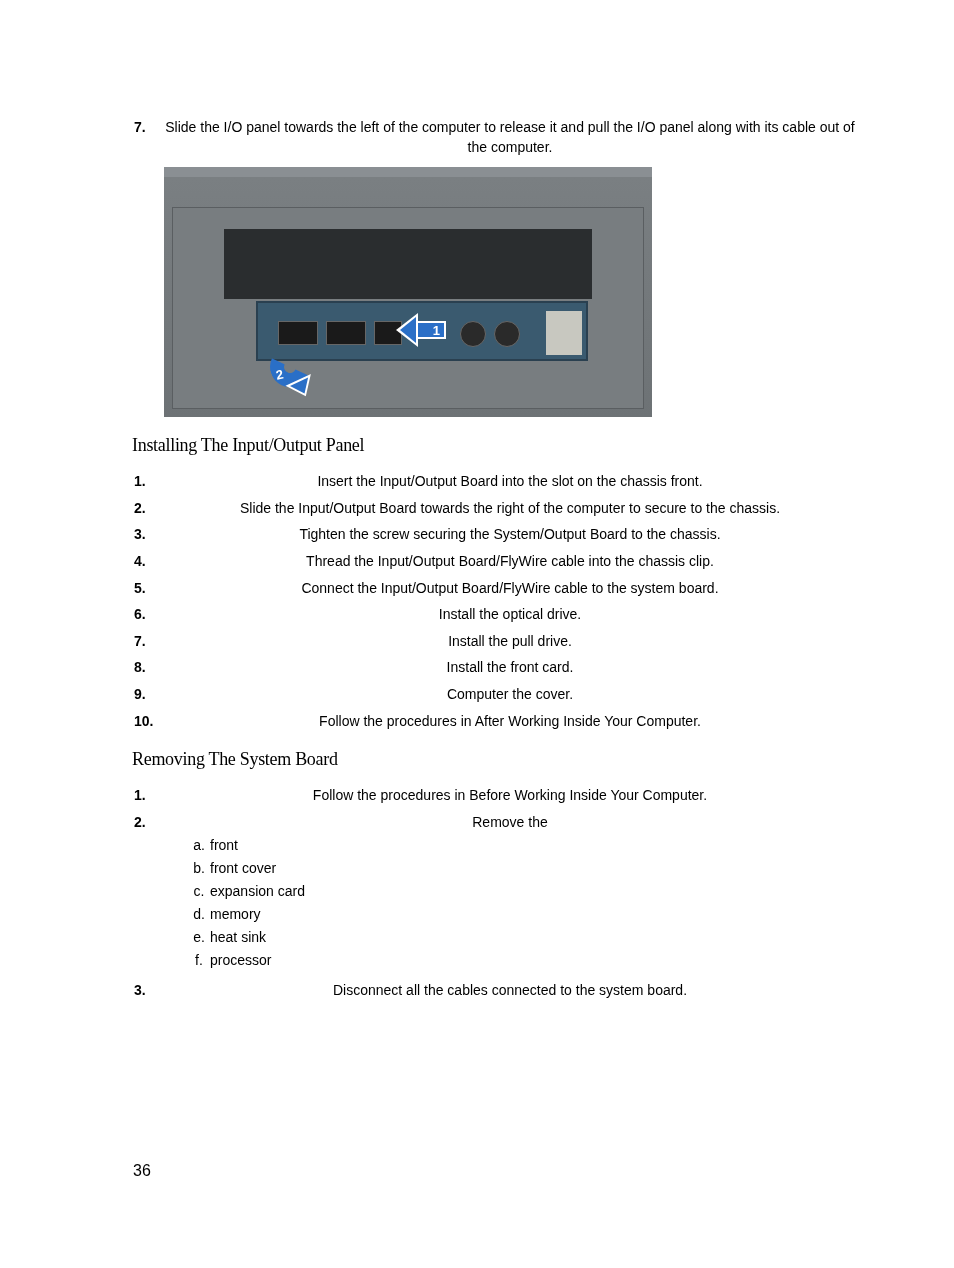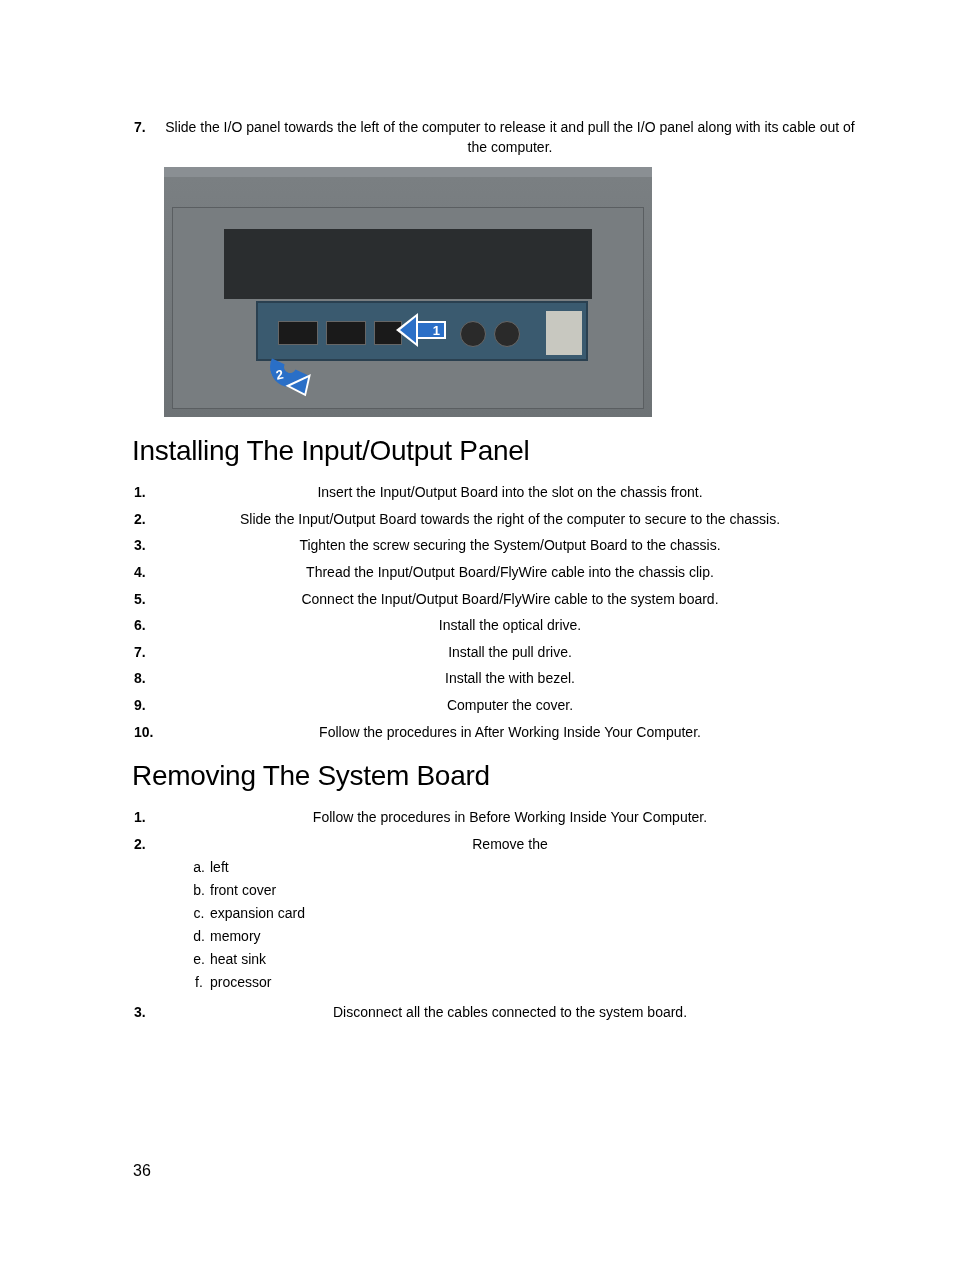--- a/index.html
+++ b/index.html
@@ -147,23 +147,23 @@
       border-left: 10px solid transparent;
       border-right: 10px solid transparent;
       border-top: 13px solid #2a6fc7;
     }
     .arrow-2-label {
       position: absolute; top: 20px; left: 14px;
       color: #fff; font-weight: bold; font-size: 13px;
       transform: rotate(-12deg);
     }
     h2 {
-      font-size: 28px;
+      font-size: 18px;
       font-weight: normal;
-      font-family: Liberation Sans, sans-serif;
+      font-family: Liberation Serif, serif;
       font-stretch: condensed;
       margin: 18px 0 16px -2px;
       letter-spacing: -0.3px;
     }
     .steps-list { margin-bottom: 18px; }
     .steps-list .step-item { margin-bottom: 7px; }
     .italic { }
     .sublist {
       margin: 4px 0 0 24px;
     }
@@ -241,21 +241,21 @@
   <div class="step-item">
       <div class="step-num">6.</div>
       <div class="step-text">Install the optical drive.</div>
     </div>
   <div class="step-item">
       <div class="step-num">7.</div>
       <div class="step-text">Install the pull drive.</div>
     </div>
   <div class="step-item">
       <div class="step-num">8.</div>
-      <div class="step-text">Install the with bezel.</div>
+      <div class="step-text">Install the front card.</div>
     </div>
   <div class="step-item">
       <div class="step-num">9.</div>
       <div class="step-text">Computer the cover.</div>
     </div>
   <div class="step-item">
     <div class="step-num">10.</div>
     <div class="step-text"><span>Follow the procedures in </span><span class="italic">After Working Inside Your Computer</span><span>.</span></div>
   </div>
 </div>
@@ -266,21 +266,21 @@
     <div class="step-num">1.</div>
     <div class="step-text"><span>Follow the procedures in </span><span class="italic">Before Working Inside Your Computer</span><span>.</span></div>
   </div>
   <div class="step-item">
     <div class="step-num">2.</div>
     <div class="step-text">
       <span>Remove the</span>
       <div class="sublist">
         <div class="subitem">
             <div class="subletter">a.</div>
-            <div>left</div>
+            <div>front</div>
           </div>
         <div class="subitem">
             <div class="subletter">b.</div>
             <div>front cover</div>
           </div>
         <div class="subitem">
             <div class="subletter">c.</div>
             <div>expansion card</div>
           </div>
         <div class="subitem">

